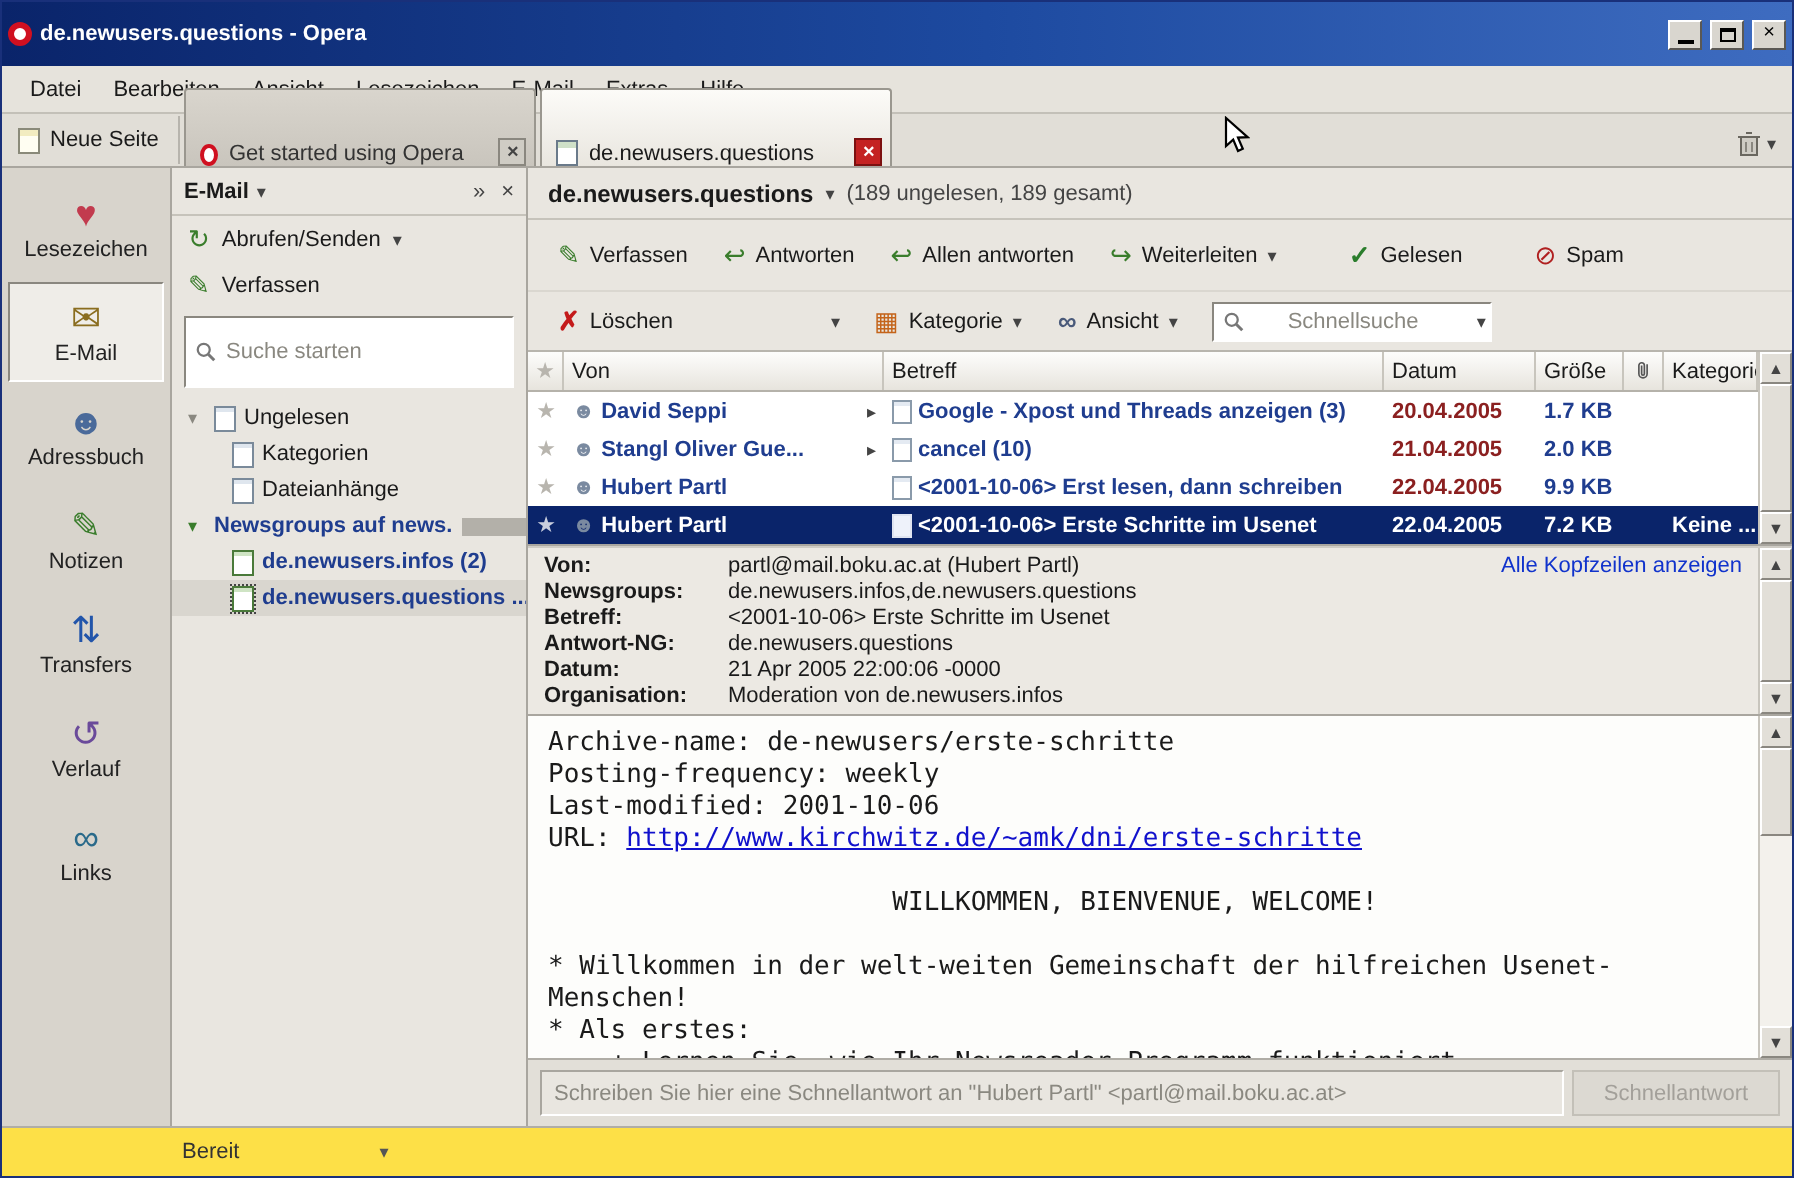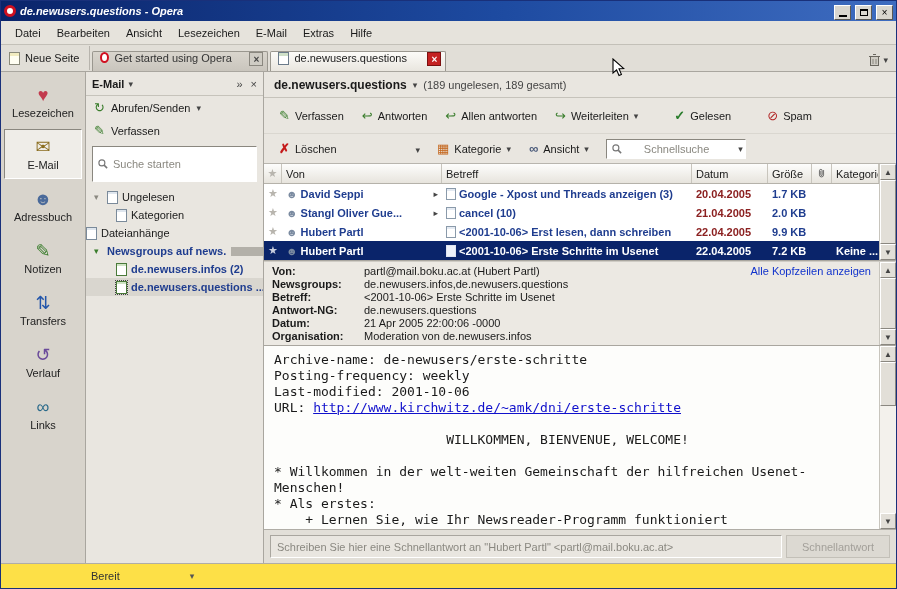--- a/index.html
+++ b/index.html
@@ -5,21 +5,21 @@
   * { margin:0; padding:0; box-sizing:border-box; }
   html,body { width:897px; height:589px; overflow:hidden; }
   body { font-family:"Liberation Sans",sans-serif; font-size:11px; color:#1a1a1a;
          background:#d6d2ca; position:relative; }
 
   .window { display:flex; flex-direction:column; width:897px; height:589px;
             border:1px solid #19307a; background:#e6e3dc; }
 
   
   .titlebar { height:20px; background:linear-gradient(to right,#0a246a,#1d4aa0 55%,#3e6cc0);
-              display:flex; align-items:flex-start; padding:4px 3px; gap:4px; color:#fff; flex:none;font-style:italic; }
+              display:flex; align-items:center; padding:16px 3px; gap:4px; color:#fff; flex:none; }
   .opera-logo { width:12px; height:12px; border:3px solid #d01020; border-radius:50%;
                 background:#fff; flex:none; }
   .titlebar .title { font-weight:bold; font-size:11px; flex:1; white-space:nowrap; overflow:hidden; }
   .tb-btn { width:17px; height:15px; background:#d9d6cf; border:1px solid;
             border-color:#ffffff #5a5854 #5a5854 #ffffff; color:#000; flex:none;
             display:flex; align-items:center; justify-content:center; font-size:10px; line-height:1; }
   .glyph-min { width:8px; height:2px; background:#000; margin-top:7px; }
   .glyph-max { width:8px; height:7px; border:1px solid #000; border-top-width:2px; }
 
   
@@ -27,21 +27,21 @@
              background:#e6e3dc; border-bottom:1px solid #c3c0b8; flex:none; }
   .menu-item { padding:3px 8px; white-space:nowrap; }
 
   
   .tabbar { height:27px; display:flex; align-items:flex-end; background:#e1ded7;
             border-bottom:1px solid #a9a69f; padding-left:2px; flex:none; }
   .newpage { display:flex; align-items:center; gap:5px; height:24px; padding:0 10px 0 6px;
              border-right:1px solid #b7b4ad; margin-bottom:1px; }
   .icon-page { width:11px; height:13px; background:#fffef2; border:1px solid #8a8a7a;
                box-shadow:inset 0 3px 0 #f2ecc0; }
-  .tab { width:176px; height:20px; display:flex; align-items:flex-start; gap:5px;
+  .tab { width:176px; height:39px; display:flex; align-items:flex-end; gap:5px;
          padding:0 4px 0 7px; margin-left:2px; border:1px solid #9a978f; border-bottom:none;
          border-radius:2px 2px 0 0; }
   .tab.inactive { background:linear-gradient(#d9d5cd,#c9c5bd); color:#333; }
   .tab.active  { background:linear-gradient(#fcfbf8,#e9e6df); }
   .opera-o { width:9px; height:11px; border:2px solid #d01020; border-radius:50%; background:#fff; flex:none; }
   .icon-mailpage { width:11px; height:13px; background:#fff; border:1px solid #6a7a8a;
                    box-shadow:inset 0 3px 0 #cfe0c8; flex:none; }
   .tab-label { flex:1; white-space:nowrap; overflow:hidden; }
   .tab-close { width:14px; height:14px; display:flex; align-items:center; justify-content:center;
                font-size:10px; font-weight:bold; flex:none; }
@@ -306,21 +306,21 @@
       <div class="tree">
         <div class="tree-row" style="padding-left:8px;">
           <span class="tw">▾</span>
           <span class="pageicon"></span>
           <span>Ungelesen</span>
         </div>
         <div class="tree-row" style="padding-left:30px;">
           <span class="pageicon"></span>
           <span>Kategorien</span>
         </div>
-        <div class="tree-row" style="">
+        <div class="tree-row" style="padding-left:30px;">
           <span class="pageicon"></span>
           <span>Dateianhänge</span>
         </div>
         <div class="tree-row" style="padding-left:8px;">
           <span class="tw green">▾</span>
           <span class="bold-blue">Newsgroups auf news.</span>
             <span class="censor"></span>
         </div>
         <div class="tree-row" style="padding-left:30px;">
           <span class="pageicon green"></span>

